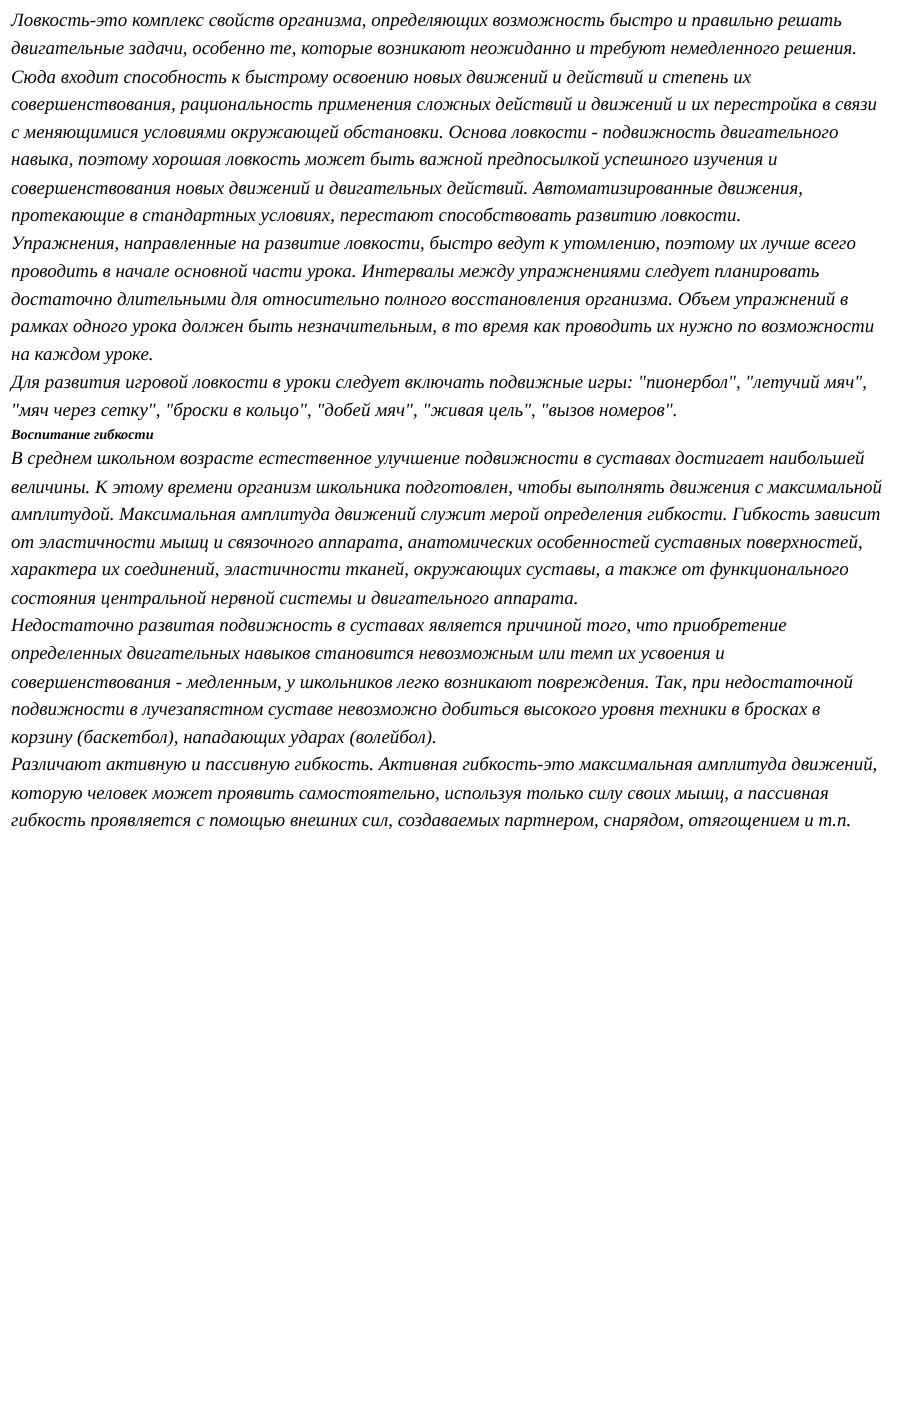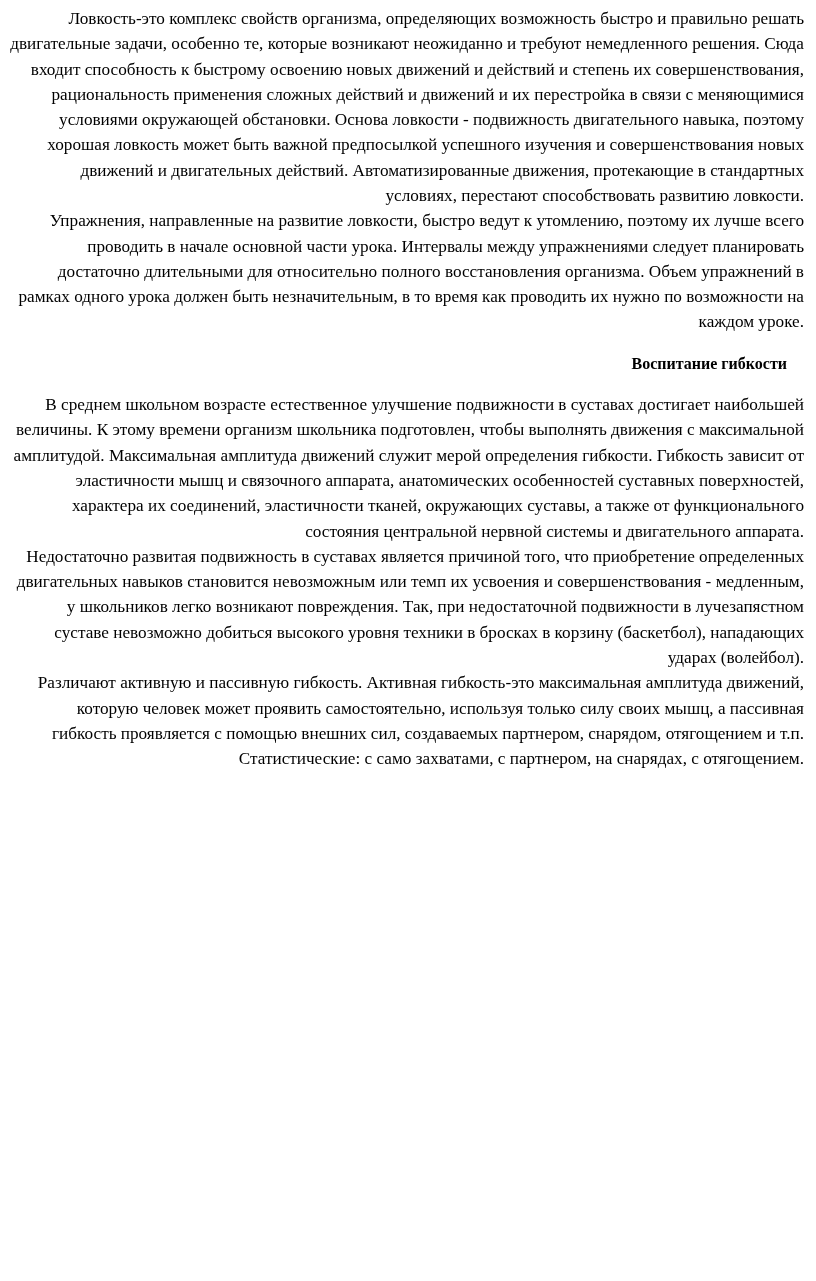--- a/index.html
+++ b/index.html
@@ -16,43 +16,44 @@
   .page {
     width: 816px;
     min-height: 1281px;
     box-sizing: border-box;
     padding: 6px 12px 0 10px;
     background: #ffffff;
   }
   .doc-body {
     font-size: 17.2px;
     line-height: 1.47;
-    text-align: right;
+    text-align: left;
+    font-style: italic;
   }
   .para {
     margin: 0;
     padding: 0;
     text-indent: 0;
   }
   .heading {
-    margin: 17px;
+    margin: 0;
     padding: 0;
     font-weight: bold;
-    font-size: 16px;
+    font-size: 13px;
     line-height: 1.47;
   }
 </style>
 </head>
 <body>
 
 <div class="page">
   <div class="doc-body">
 
     <p class="para">Ловкость-это комплекс свойств организма, определяющих возможность быстро и правильно решать двигательные задачи, особенно те, которые возникают неожиданно и требуют немедленного решения. Сюда входит способность к быстрому освоению новых движений и действий и степень их совершенствования, рациональность применения сложных действий и движений и их перестройка в связи с меняющимися условиями окружающей обстановки. Основа ловкости - подвижность двигательного навыка, поэтому хорошая ловкость может быть важной предпосылкой успешного изучения и совершенствования новых движений и двигательных действий. Автоматизированные движения, протекающие в стандартных условиях, перестают способствовать развитию ловкости.</p>
     <p class="para">Упражнения, направленные на развитие ловкости, быстро ведут к утомлению, поэтому их лучше всего проводить в начале основной части урока. Интервалы между упражнениями следует планировать достаточно длительными для относительно полного восстановления организма. Объем упражнений в рамках одного урока должен быть незначительным, в то время как проводить их нужно по возможности на каждом уроке.</p>
+    <p class="para">Для развития игровой ловкости в уроки следует включать подвижные игры: "пионербол", "летучий мяч", "мяч через сетку", "броски в кольцо", "добей мяч", "живая цель", "вызов номеров".</p>
     <p class="heading">Воспитание гибкости</p>
     <p class="para">В среднем школьном возрасте естественное улучшение подвижности в суставах достигает наибольшей величины. К этому времени организм школьника подготовлен, чтобы выполнять движения с максимальной амплитудой. Максимальная амплитуда движений служит мерой определения гибкости. Гибкость зависит от эластичности мышц и связочного аппарата, анатомических особенностей суставных поверхностей, характера их соединений, эластичности тканей, окружающих суставы, а также от функционального состояния центральной нервной системы и двигательного аппарата.</p>
     <p class="para">Недостаточно развитая подвижность в суставах является причиной того, что приобретение определенных двигательных навыков становится невозможным или темп их усвоения и совершенствования - медленным, у школьников легко возникают повреждения. Так, при недостаточной подвижности в лучезапястном суставе невозможно добиться высокого уровня техники в бросках в корзину (баскетбол), нападающих ударах (волейбол).</p>
     <p class="para">Различают активную и пассивную гибкость. Активная гибкость-это максимальная амплитуда движений, которую человек может проявить самостоятельно, используя только силу своих мышц, а пассивная гибкость проявляется с помощью внешних сил, создаваемых партнером, снарядом, отягощением и т.п.</p>
-    <p class="para">Статистические: с само захватами, с партнером, на снарядах, с отягощением.</p>
 
   </div>
 </div>
 
 </body></html>

